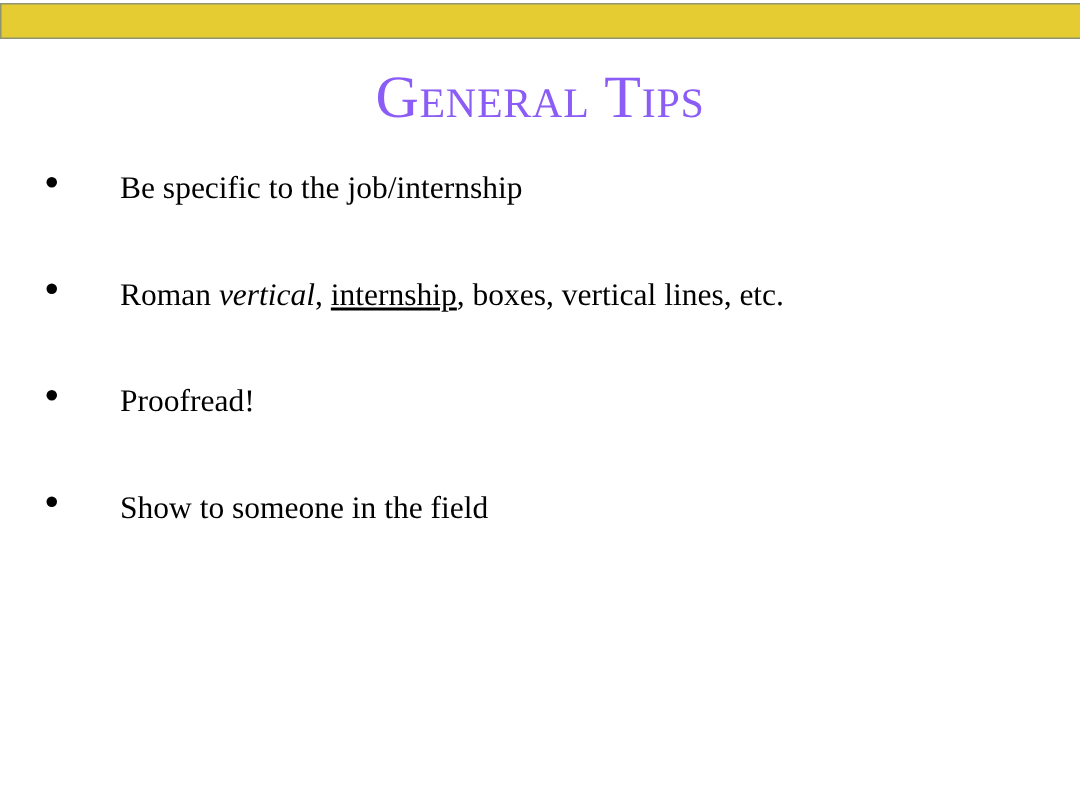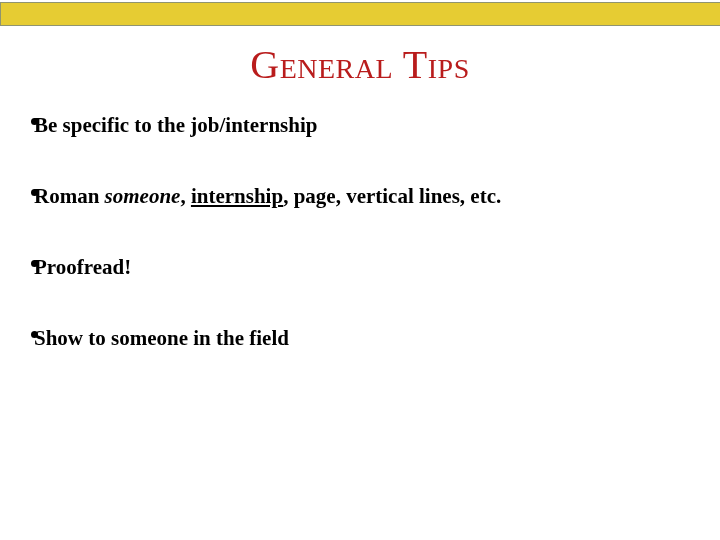--- a/index.html
+++ b/index.html
@@ -55,41 +55,40 @@
     text-align: center;
   }
   #slide-title {
     display: inline-block;
     font-family: "Liberation Serif", "DejaVu Serif", serif;
     font-size: 40px;
     font-variant: small-caps;
     font-weight: normal;
     letter-spacing: 0.5px;
     line-height: 1.05;
-    color: #b91c1c;
+    color: #8b5cf6;
     margin: 0;
     white-space: nowrap;
   }
 
   
   #body-list {
     position: absolute;
     left: 0px;
     top: 112px;
     width: 720px;
     list-style: none;
     margin: 0;
     padding: 0;
   }
   .bullet-row {
     position: relative;
     height: 71px;
-    padding-left: 34px;
+    padding-left: 80px;
     box-sizing: border-box;
-    font-weight: bold;
   }
   .bullet-marker {
     position: absolute;
     left: 31px;
     top: 6px;
     width: 7px;
     height: 7px;
     background: #000000;
     border-radius: 50%;
   }
@@ -116,21 +115,21 @@
     <h1 id="slide-title">General Tips</h1>
   </div>
 
   <ul id="body-list">
       <li class="bullet-row">
         <span class="bullet-marker"></span>
         <span class="bullet-text"><span>Be specific to the job/internship</span></span>
       </li>
       <li class="bullet-row">
         <span class="bullet-marker"></span>
-        <span class="bullet-text"><span>Roman </span><span class="seg-italic">someone</span><span>, </span><span class="seg-underline">internship</span><span>, page, vertical lines, etc.</span></span>
+        <span class="bullet-text"><span>Roman </span><span class="seg-italic">vertical</span><span>, </span><span class="seg-underline">internship</span><span>, boxes, vertical lines, etc.</span></span>
       </li>
       <li class="bullet-row">
         <span class="bullet-marker"></span>
         <span class="bullet-text"><span>Proofread!</span></span>
       </li>
       <li class="bullet-row">
         <span class="bullet-marker"></span>
         <span class="bullet-text"><span>Show to someone in the field</span></span>
       </li>
     </ul>

